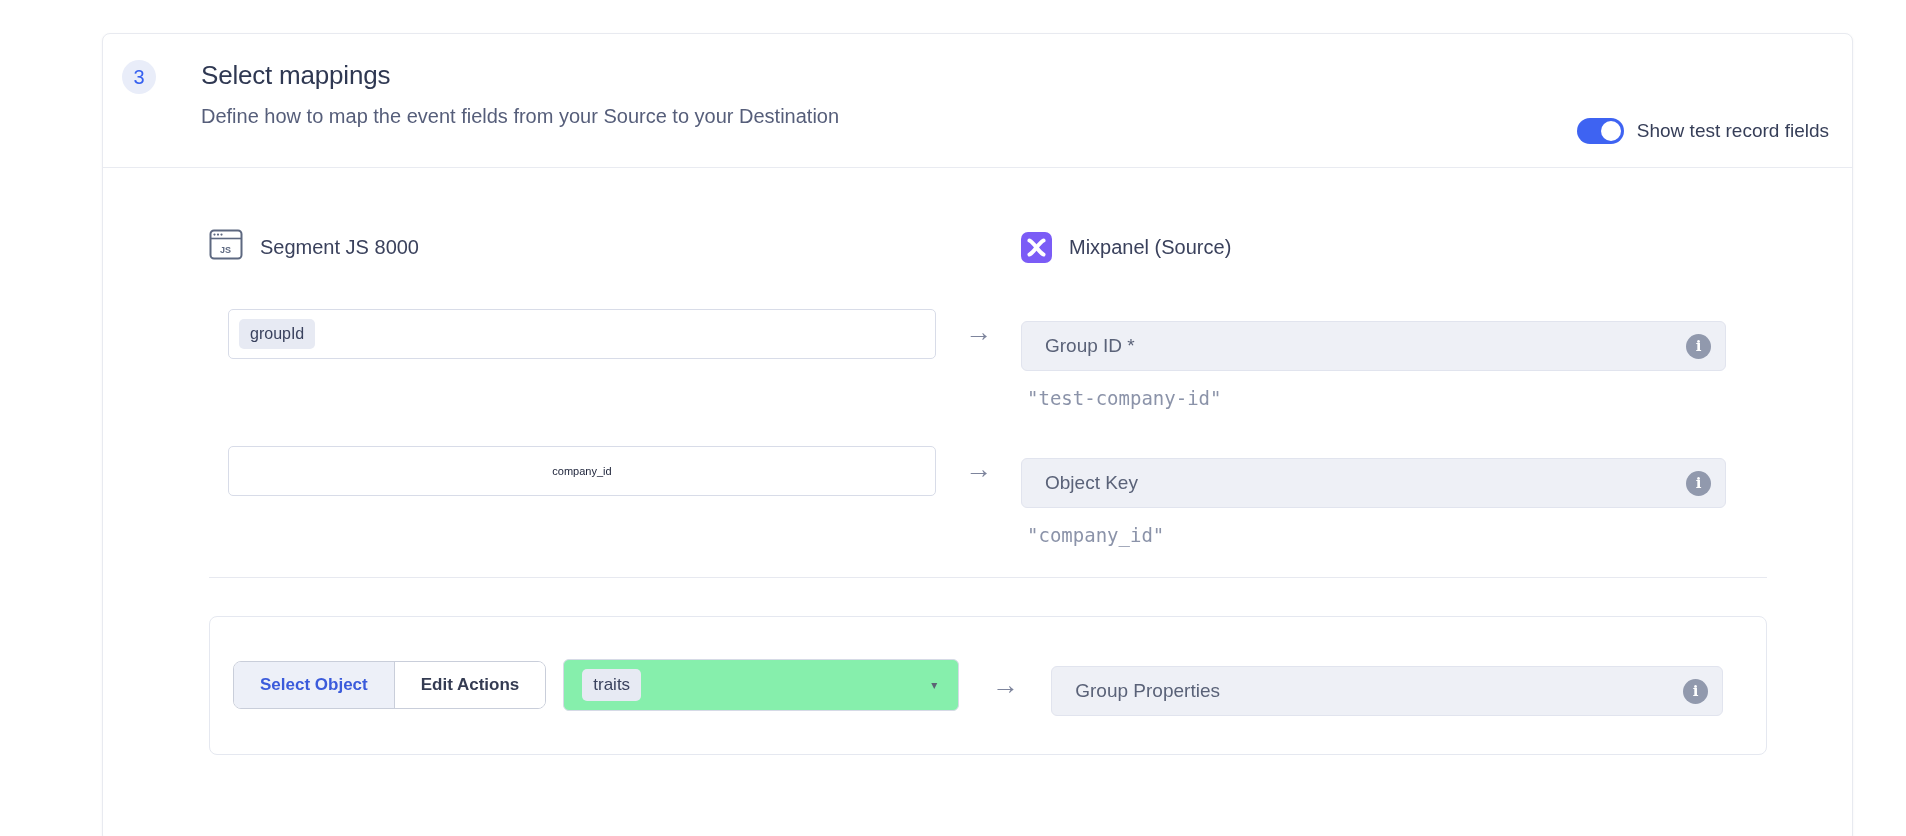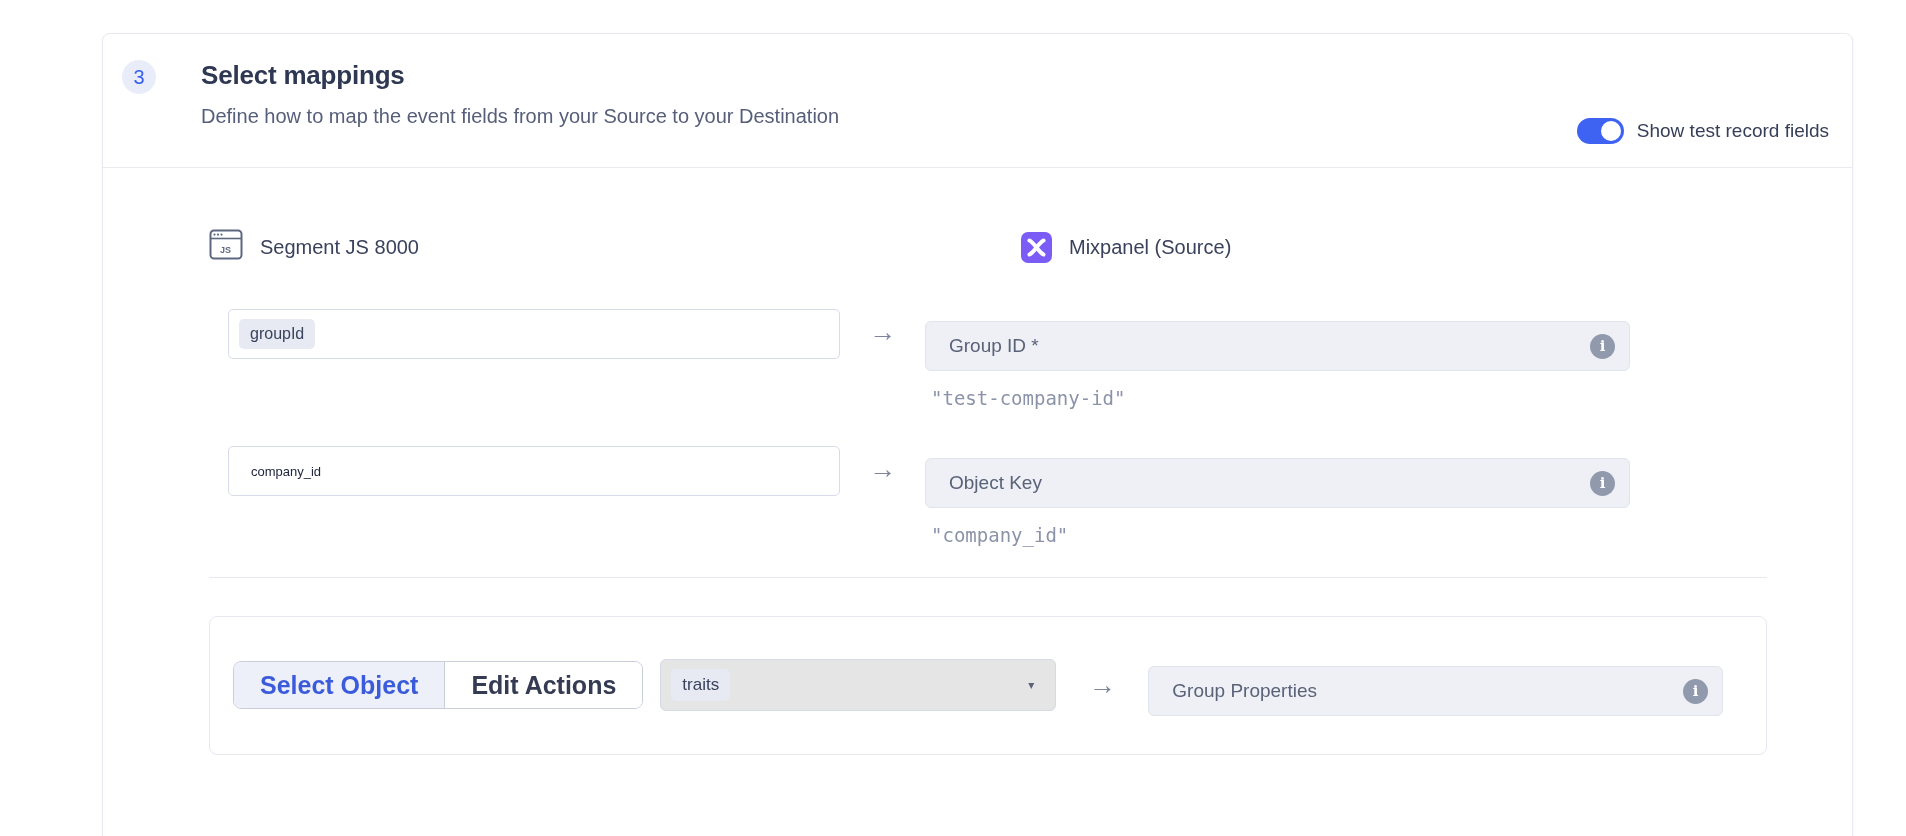--- a/index.html
+++ b/index.html
@@ -10,46 +10,46 @@
           border:1px solid #e8eaf0; border-radius:8px; min-height:776px;
           box-shadow:0 1px 3px rgba(25,35,65,.05); }
 
   
   .card-header { position:relative; height:134px; padding:26px 24px 0 19px;
                  border-bottom:1px solid #e9ebf1; display:flex; }
   .step-badge { width:34px; height:34px; border-radius:50%; background:#e9edf9;
                 color:#3560f0; font-size:20px; display:flex; align-items:center;
                 justify-content:center; flex:0 0 auto; }
   .header-text { margin-left:45px; }
-  .page-title { font-size:26px; font-weight:700; color:#2f3852; letter-spacing:-.2px; }
+  .page-title { font-size:26px; font-weight:400; color:#2f3852; letter-spacing:-.2px; }
   .page-subtitle { margin-top:14px; font-size:20px; color:#565e7a;text-align:center; }
   .toggle-wrap { position:absolute; right:23px; top:84px; display:flex;
                  align-items:center; gap:13px; }
   .toggle { width:47px; height:26px; border-radius:13px; background:#3e63f2;
             position:relative; cursor:pointer; }
   .toggle .knob { position:absolute; top:3px; right:3px; width:20px; height:20px;
                   border-radius:50%; background:#fff; }
   .toggle-label { font-size:19px; color:#363e58; }
 
   
   .card-body { padding:0 85px 87px 106px; }
 
   .col-headers { display:flex; align-items:center; margin-top:61px; }
   .col-head { display:flex; align-items:center; gap:17px; font-size:20px; color:#3a415c; }
   .col-head.source { width:812px; }
   .mx-icon { width:31px; height:31px; border-radius:7px; background:#7b5cf6;
              display:flex; align-items:center; justify-content:center; }
 
   .map-row { display:flex; align-items:flex-start; margin-left:19px; }
   .row-1 { margin-top:44px; } .row-2 { margin-top:37px; }
-  .src-cell { width:612px; }
+  .src-cell { width:708px; }
   .src-box { height:50px; width:100%; border:1px solid #d8dce8; border-radius:5px;
              background:#fff; display:flex; align-items:center; padding:0 10px; }
-  input.src-box { font-size:13px; color:#20263c; padding:0 22px;
-                  font-family:"Liberation Sans", sans-serif; outline:none; }
+  input.src-box { font-size:11px; color:#20263c; padding:0 22px;
+                  font-family:"Liberation Sans", sans-serif; outline:none;text-align:center; }
   .chip { background:#e7eaf3; border-radius:5px; padding:6px 11px;
           font-size:16px; color:#3a425e; }
   .arrow-cell { width:85px; display:flex; justify-content:center; padding-top:10px; }
   .arrow { font-size:27px; line-height:1; color:#7d849c; }
   .dest-cell { width:705px; }
   .dest-box { height:50px; background:#eef0f6; border:1px solid #e1e4ee;
               border-radius:6px; display:flex; align-items:center;
               justify-content:space-between; padding:0 14px 0 23px;
               font-size:19px; color:#5a6278;margin-top:12px; }
   .info { width:25px; height:25px; border-radius:50%; background:#9199ad;
@@ -58,27 +58,27 @@
   .preview { margin-top:16px; margin-left:6px; font-family:"DejaVu Sans Mono", monospace;
              font-size:19px; color:#8b93a9; }
 
   .section-divider { height:1px; background:#e7e9f0; margin-top:31px; }
 
   
   .object-box { margin-top:38px; border:1px solid #e5e8f0; border-radius:8px;
                 padding:37px 43px 38px 23px; display:flex; align-items:center; }
   .segmented { display:flex; height:48px; border:1px solid #c9ceda; border-radius:8px;
                overflow:hidden; background:#fff; flex:0 0 auto; }
-  .seg { display:flex; align-items:center; padding:0 26px; font-size:25px;
+  .seg { display:flex; align-items:center; padding:0 26px; font-size:17px;
          font-weight:600; color:#343b52; background:#fff; cursor:pointer; white-space:nowrap; }
   .seg.active { background:#edf0f8; color:#3b5bdb; }
   .seg + .seg { border-left:1px solid #c9ceda; }
   .dropdown { margin-left:17px; width:396px; height:52px; border:1px solid #d6dae6;
-              border-radius:6px; background:#e5e5e5; display:flex; align-items:center;
-              justify-content:space-between; padding:0 21px 0 10px; cursor:pointer;
+              border-radius:6px; background:#86efac; display:flex; align-items:center;
+              justify-content:space-between; padding:0 21px 0 18px; cursor:pointer;
               flex:0 0 auto; }
   .dropdown .chip { font-size:17px; }
   .caret { font-size:12px; color:#5c6375; }
   .object-box .arrow-cell { width:92px; padding-top:0; align-self:center; }
   .object-box .dest-cell { flex:1; }
 </style>
 </head>
 <body>
 
 <div class="card">

